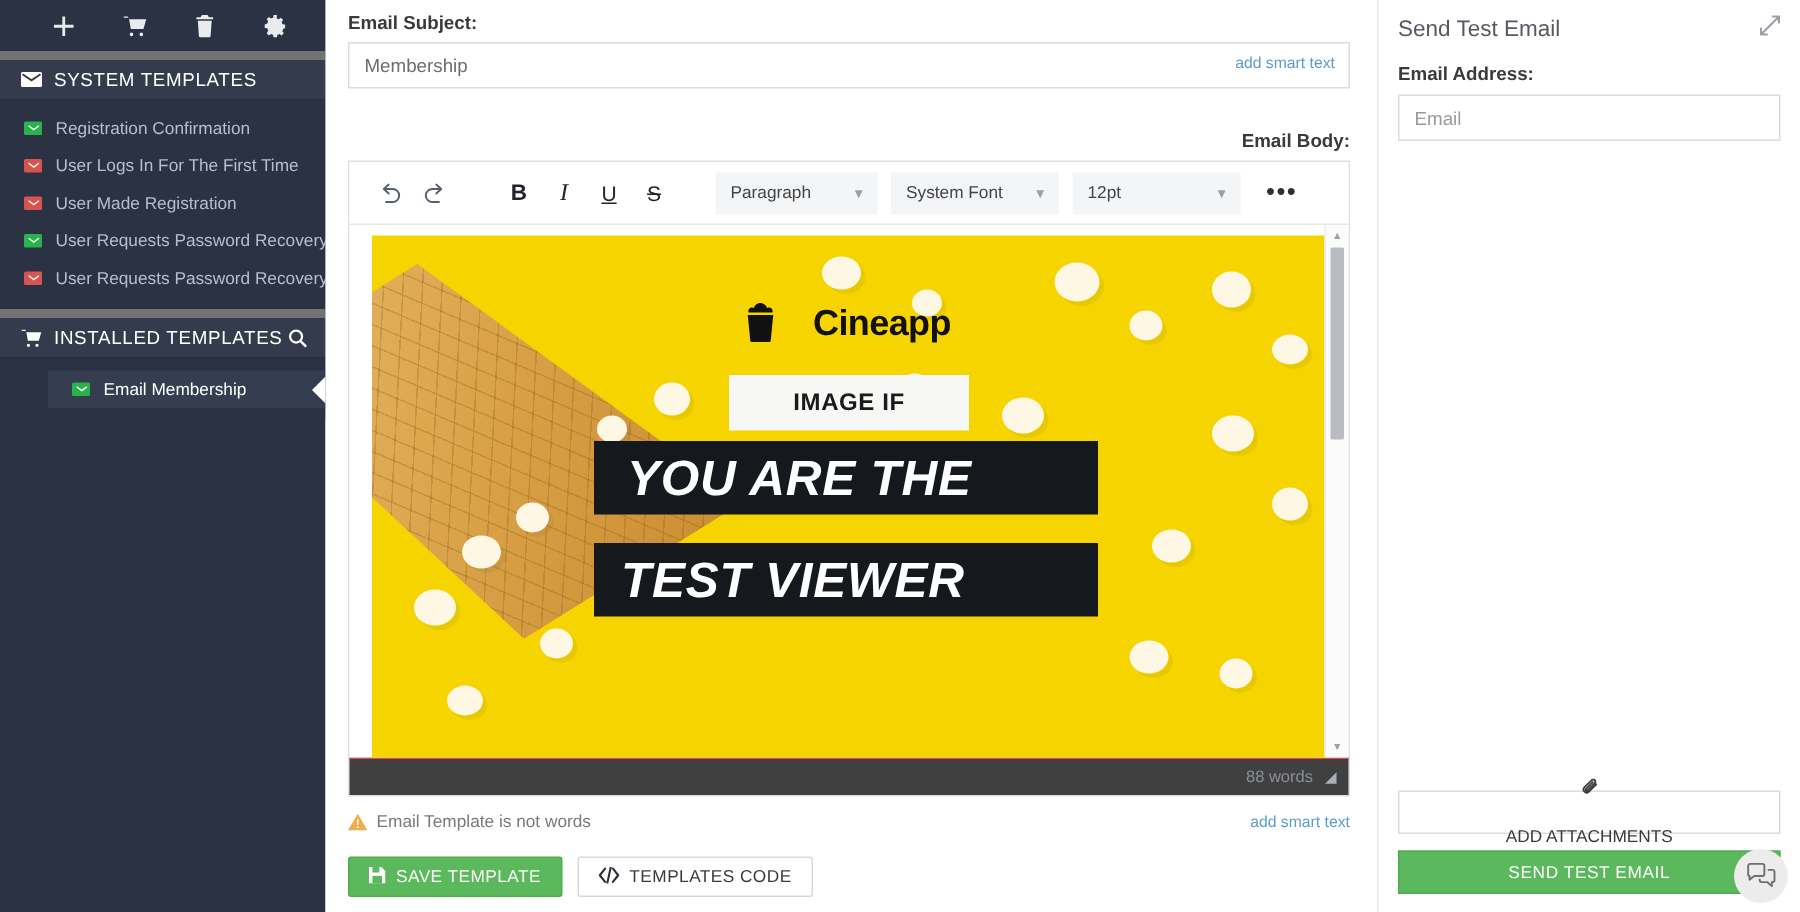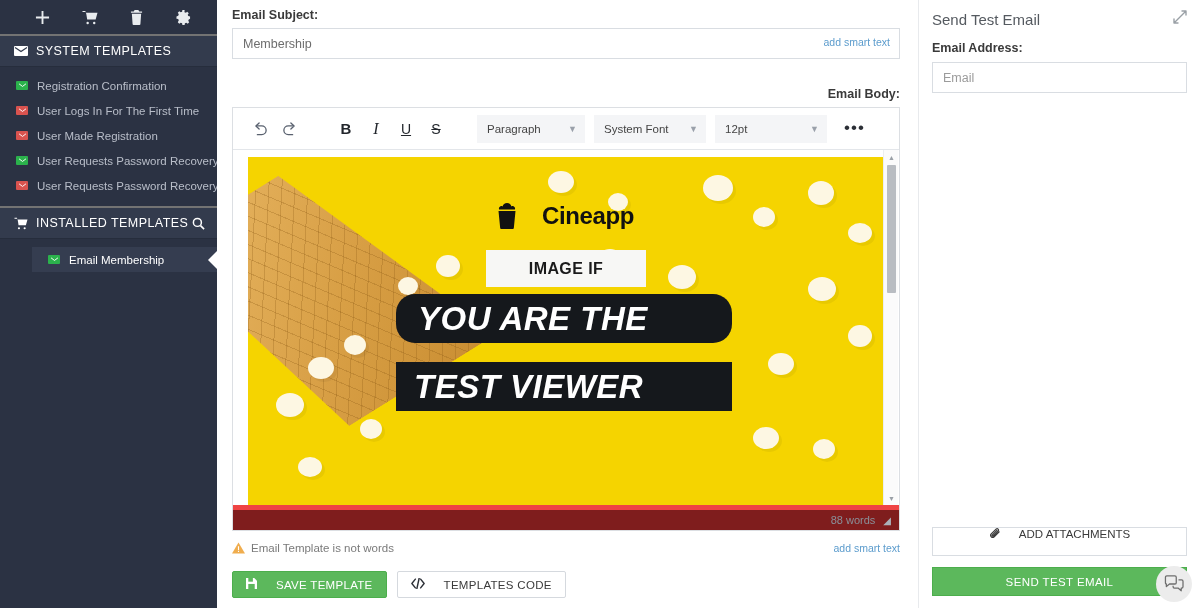--- a/index.html
+++ b/index.html
@@ -38,21 +38,21 @@
 
   .sb-header {
     height: 33px;
     background: #333b4d;
     display: flex;
     align-items: center;
     padding: 0 12px 0 14px;
     color: #ffffff;
     font-size: 12.5px;
     letter-spacing: .45px;
-    border-top: 2px solid #737373;
+    border-top: 6px solid #737373;
     border-bottom: 1px solid #262d3c;
     position: relative;
   }
   .sb-header .hdr-ico { margin-right: 8px; display: flex; align-items: center; }
   .sb-header .hdr-label { flex: 1; }
   .sb-header .hdr-search { display: flex; align-items: center; color: #fff; cursor: pointer; }
 
   .sb-list { background: #2b3243; padding: 6px 0 8px 0; }
   .sb-item {
     height: 25px;
@@ -214,21 +214,21 @@
     content: "";
     position: absolute; inset: 0;
     background-image:
       repeating-linear-gradient(55deg, rgba(140,90,20,.28) 0 1px, transparent 1px 13px),
       repeating-linear-gradient(-55deg, rgba(140,90,20,.28) 0 1px, transparent 1px 13px);
   }
 
   .logo-row {
     position: absolute;
     left: 0; right: 4px; top: 45px;
-    display: flex; align-items: center; justify-content: center;
+    display: flex; justify-content: center;
     gap: 23px;
     z-index: 5;
   }
   .logo-mark { width: 24px; height: 26px; }
   .logo-text { font-size: 24px; font-weight: bold; color: #111; letter-spacing: -0.4px; }
 
   .image-if {
     position: absolute;
     left: 238px; top: 93px;
     width: 160px; height: 37px;
@@ -242,21 +242,21 @@
     position: absolute;
     background: #15181c;
     display: flex; align-items: center;
     z-index: 5;
     color: #ffffff;
     font-style: italic;
     font-weight: bold;
     font-family: "Liberation Sans", sans-serif;
     letter-spacing: .5px;
   }
-  .band1 { left: 148px; top: 137px; width: 336px; height: 49px; padding-left: 22px; font-size: 33px; border-radius: 19px; }
+  .band1 { left: 148px; top: 137px; width: 336px; height: 49px; padding-left: 22px; font-size: 33px; }
   .band2 { left: 148px; top: 205px; width: 336px; height: 49px; padding-left: 18px; font-size: 33px; }
 
   .editor-scrollbar {
     position: absolute;
     right: 1px; top: 0; bottom: 0;
     width: 15px;
     background: #fbfbfb;
     border-left: 1px solid #eceef0;
     cursor: pointer;
   }
@@ -269,42 +269,42 @@
     position: absolute;
     top: 15px; left: 3px;
     width: 9px; height: 128px;
     background: #b9bdc2;
     border-radius: 1px;
   }
   .sb-arrow.bottom { position: absolute; bottom: 0; left: 0; }
 
   .editor-status {
     height: 25px;
-    border-top: 5px solid #ef4444;
+    border-top: 1px solid #ef4444;
     display: flex; align-items: center; justify-content: flex-end;
     padding-right: 8px;
     font-size: 11px;
     color: #8a9099;
-    background: #7f1d1d;
+    background: #404040;
   }
   .resize-grip { margin-left: 8px; color: #aab0b8; font-size: 10px; cursor: nwse-resize; }
 
   .status-row {
     display: flex; align-items: center; justify-content: space-between;
     margin-top: 8px;
     height: 18px;
   }
   .notsaved { display: flex; align-items: center; font-size: 11.5px; color: #7a7a7a; }
   .warn-ico { margin-right: 6px; display: flex; }
 
   .btn-row { display: flex; gap: 10px; margin-top: 14px; }
   .btn {
     height: 27px;
     display: inline-flex; align-items: center; justify-content: center;
-    gap: 19px;
+    gap: 7px;
     font-size: 11.5px;
     letter-spacing: .3px;
     cursor: pointer;
     padding: 0 13px;
     border-radius: 2px;
   }
   .btn-save { background: #5cb85c; color: #ffffff; border: 1px solid #4cae4c; }
   .btn-gen { background: #ffffff; color: #3a3a3a; border: 1px solid #d5d9de; }
 
   
@@ -327,23 +327,24 @@
     font-size: 12.5px;
     color: #555;
     font-family: "Liberation Sans", sans-serif;
     outline: none;
   }
   .email-input::placeholder { color: #9b9b9b; }
   .right-spacer { flex: 1 1 auto; }
   .btn-attach {
     width: 100%; height: 29px;
     background: #fff; border: 1px solid #d9dde2;
-    display: flex; align-items: flex-start; justify-content: center; gap: 18px;
+    display: flex; align-items: center; justify-content: center; gap: 18px;
     font-size: 11.5px; color: #3a3a3a; cursor: pointer;
     margin-bottom: 11px;
+    flex-direction: column;
   }
   .btn-send {
     width: 100%; height: 29px;
     background: #5cb85c; border: 1px solid #4cae4c;
     display: flex; align-items: center; justify-content: center;
     font-size: 11.5px; color: #fff; cursor: pointer;
     letter-spacing: .4px;
   }
   .chat-bubble {
     position: absolute;

